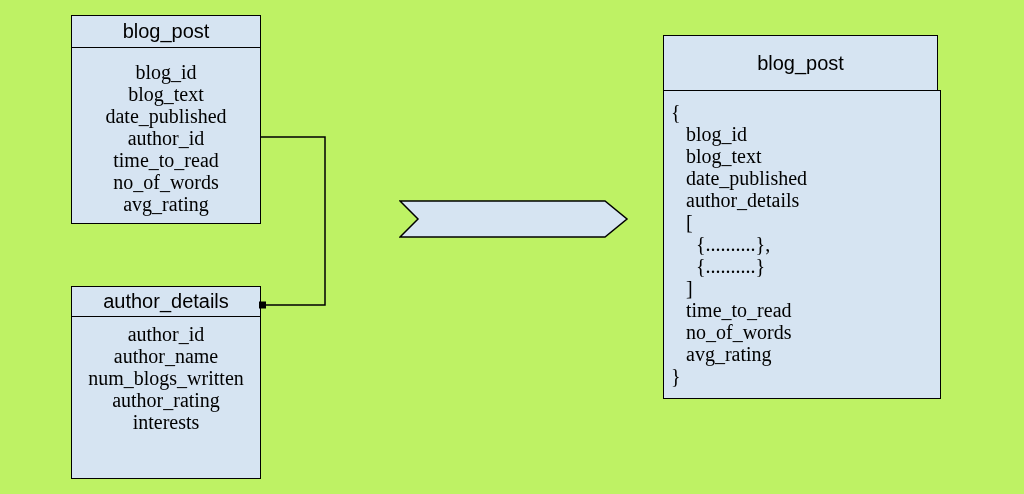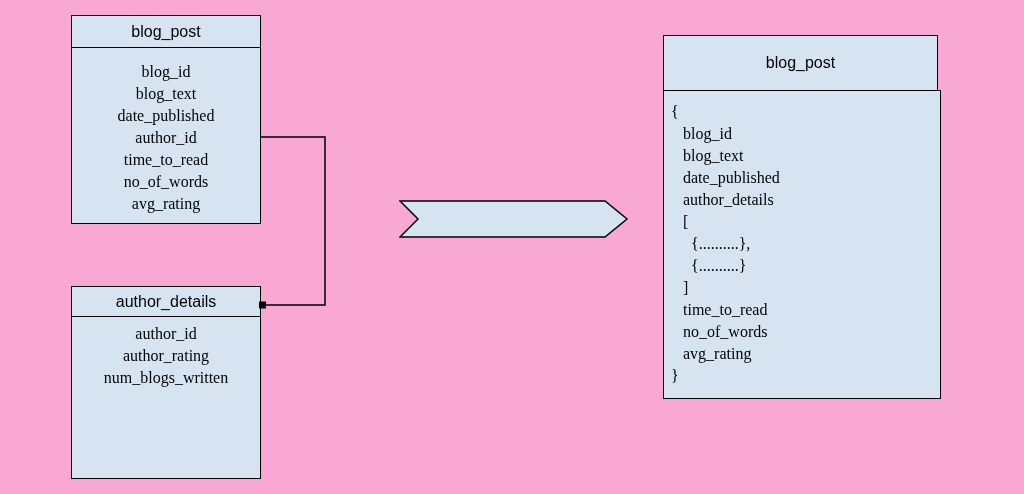--- a/index.html
+++ b/index.html
@@ -6,23 +6,23 @@
     margin: 0;
     padding: 0;
     background: #ffffff;
     font-family: "Liberation Sans", sans-serif;
     color: #000000;
   }
   #canvas {
     position: relative;
     width: 1024px;
     height: 494px;
-    background: #f9a8d4;
+    background: #bef264;
     overflow: hidden;
-    font-size: 16px;
+    font-size: 20px;
   }
   .shape {
     position: absolute;
     box-sizing: border-box;
     background: #d6e4f2;
     border: 1.5px solid #000000;
   }
   .tbl-header {
     display: flex;
     align-items: center;
@@ -83,22 +83,24 @@
     <div class="row">time_to_read</div>
     <div class="row">no_of_words</div>
     <div class="row">avg_rating</div>
   </div>
 
   <div class="shape tbl-header" id="t2-header">
     <span>author_details</span>
   </div>
   <div class="shape tbl-body" id="t2-body">
     <div class="row">author_id</div>
+    <div class="row">author_name</div>
+    <div class="row">num_blogs_written</div>
     <div class="row">author_rating</div>
-    <div class="row">num_blogs_written</div>
+    <div class="row">interests</div>
   </div>
 
   <svg class="overlay-svg" width="1024" height="494" aria-hidden="true">
     <polyline points="261,137 325,137 325,305 266,305" fill="none" stroke="#000000" stroke-width="1.5"></polyline>
     <rect x="259" y="301.5" width="7" height="7" fill="#000000"></rect>
   </svg>
 
   <svg id="arrow-svg" width="230" height="40" aria-hidden="true">
     <polygon points="1,2 206,2 228,20 206,38 1,38 19,20" fill="#d6e4f2" stroke="#000000" stroke-width="1.5" stroke-linejoin="miter"></polygon>
   </svg>

